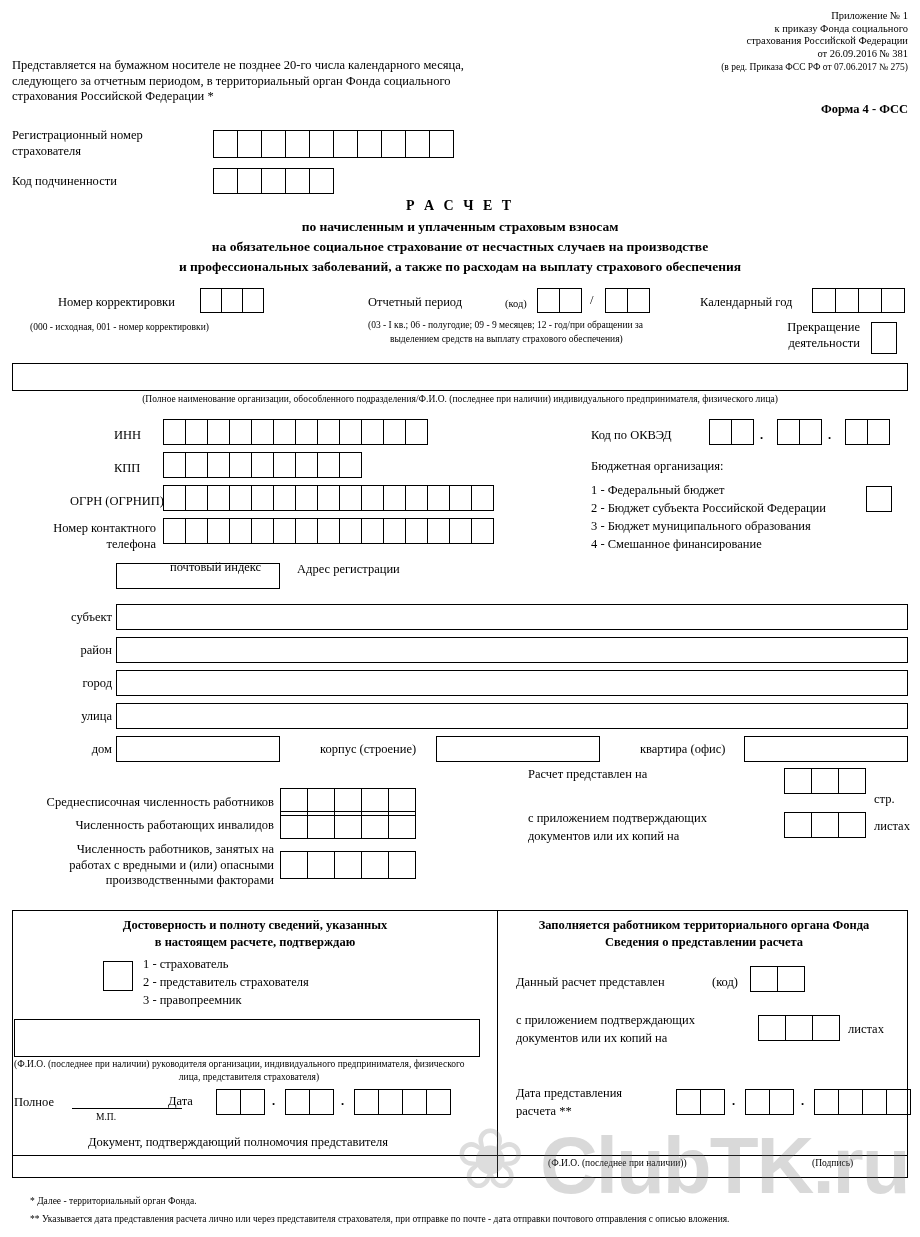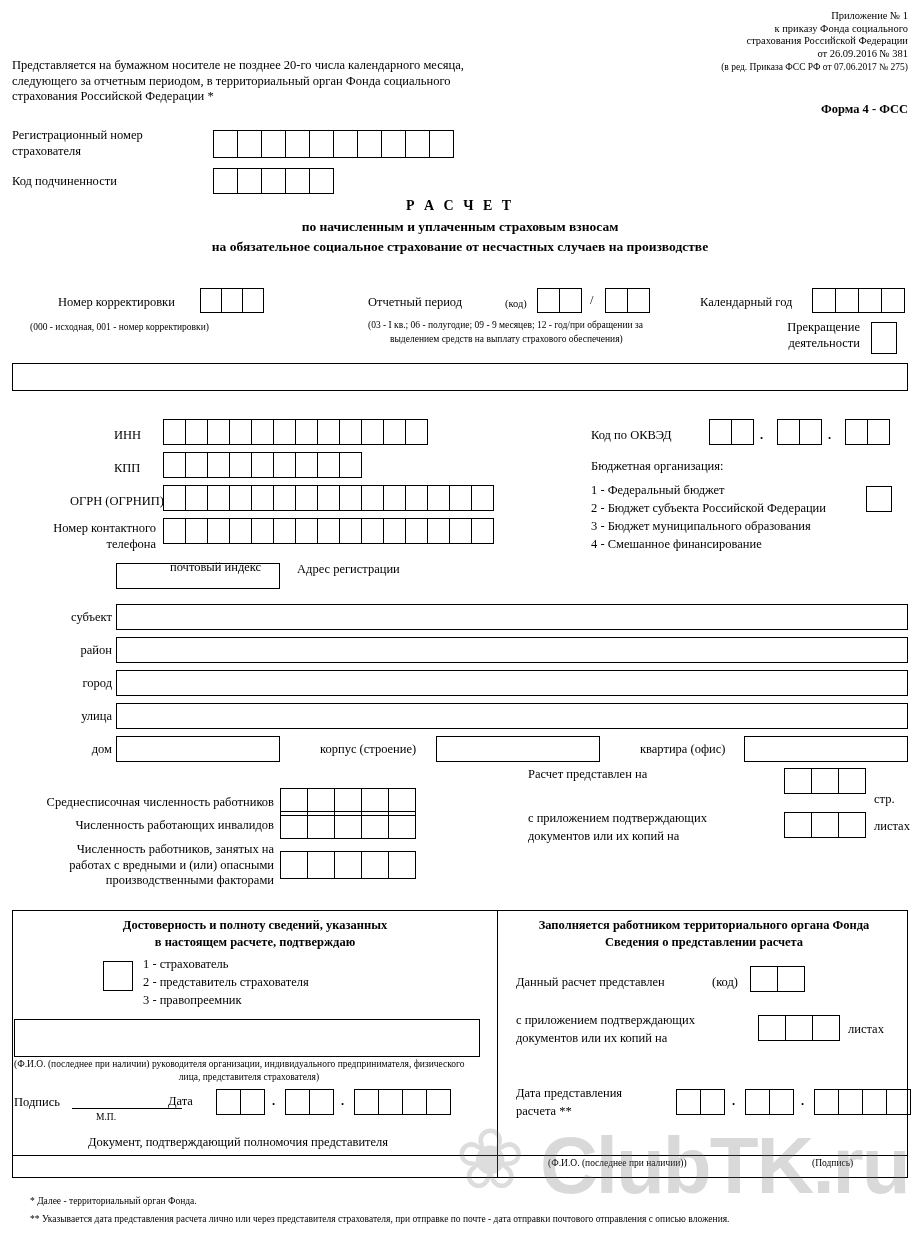--- a/index.html
+++ b/index.html
@@ -96,20 +96,21 @@
     <div class="cell" style="width:25px;height:26px;"></div>
       <div class="cell" style="width:25px;height:26px;"></div>
       <div class="cell" style="width:25px;height:26px;"></div>
       <div class="cell" style="width:25px;height:26px;"></div>
       <div class="cell" style="width:25px;height:26px;"></div>
   </div>
 
   <div class="abs b c" style="left:0; top:198px; width:920px; font-size:14px; letter-spacing:3px;">Р А С Ч Е Т</div>
   <div class="abs b c" style="left:0; top:219px; width:920px; font-size:13.5px;">по начисленным и уплаченным страховым взносам</div>
   <div class="abs b c" style="left:0; top:239px; width:920px; font-size:13.5px;">на обязательное социальное страхование от несчастных случаев на производстве</div>
+  <div class="abs b c" style="left:0; top:259px; width:920px; font-size:13.5px;">и профессиональных заболеваний, а также по расходам на выплату страхового обеспечения</div>
 
   <div class="abs t" style="left:58px; top:295px;">Номер корректировки</div>
   <div class="abs boxes" style="left:200px; top:288px;">
     <div class="cell" style="width:22px;height:25px;"></div>
       <div class="cell" style="width:22px;height:25px;"></div>
       <div class="cell" style="width:22px;height:25px;"></div>
   </div>
   <div class="abs tiny" style="left:30px; top:322px;">(000 - исходная, 001 - номер корректировки)</div>
 
   <div class="abs t" style="left:368px; top:295px;">Отчетный период</div>
@@ -134,20 +135,21 @@
       <div class="cell" style="width:24px;height:25px;"></div>
   </div>
 
   <div class="abs t r" style="left:640px; top:320px; width:220px;">
     <div>Прекращение</div>
     <div>деятельности</div>
   </div>
   <div class="abs line-box" style="left:871px; top:322px; width:26px; height:32px;"></div>
 
   <div class="abs line-box" style="left:12px; top:363px; width:896px; height:28px;"></div>
+  <div class="abs tiny c" style="left:12px; top:394px; width:896px;">(Полное наименование организации, обособленного подразделения/Ф.И.О. (последнее при наличии) индивидуального предпринимателя, физического лица)</div>
 
   <div class="abs t" style="left:114px; top:428px;">ИНН</div>
   <div class="abs boxes" style="left:163px; top:419px;">
     <div class="cell" style="width:23px;height:26px;"></div>
       <div class="cell" style="width:23px;height:26px;"></div>
       <div class="cell" style="width:23px;height:26px;"></div>
       <div class="cell" style="width:23px;height:26px;"></div>
       <div class="cell" style="width:23px;height:26px;"></div>
       <div class="cell" style="width:23px;height:26px;"></div>
       <div class="cell" style="width:23px;height:26px;"></div>
@@ -314,21 +316,21 @@
 
   <div class="abs line-box" style="left:103px; top:961px; width:30px; height:30px;"></div>
   <div class="abs t" style="left:143px; top:957px;">1 - страхователь</div>
   <div class="abs t" style="left:143px; top:975px;">2 - представитель страхователя</div>
   <div class="abs t" style="left:143px; top:993px;">3 - правопреемник</div>
 
   <div class="abs line-box" style="left:14px; top:1019px; width:466px; height:38px;"></div>
   <div class="abs tiny" style="left:14px; top:1059px; width:470px;">(Ф.И.О. (последнее при наличии) руководителя организации, индивидуального предпринимателя, физического</div>
   <div class="abs tiny c" style="left:14px; top:1072px; width:470px;">лица, представителя страхователя)</div>
 
-  <div class="abs t" style="left:14px; top:1095px;">Подпись</div>
+  <div class="abs t" style="left:14px; top:1095px;">Полное</div>
   <div class="abs" style="left:72px; top:1108px; width:110px; height:1px; background:#000;"></div>
   <div class="abs tiny" style="left:96px; top:1112px;">М.П.</div>
 
   <div class="abs t" style="left:168px; top:1094px;text-align:right;">Дата</div>
   <div class="abs boxes" style="left:216px; top:1089px;">
     <div class="cell" style="width:25px;height:26px;"></div>
       <div class="cell" style="width:25px;height:26px;"></div>
   </div>
   <div class="abs t b" style="left:272px; top:1094px;">.</div>
   <div class="abs boxes" style="left:285px; top:1089px;">

